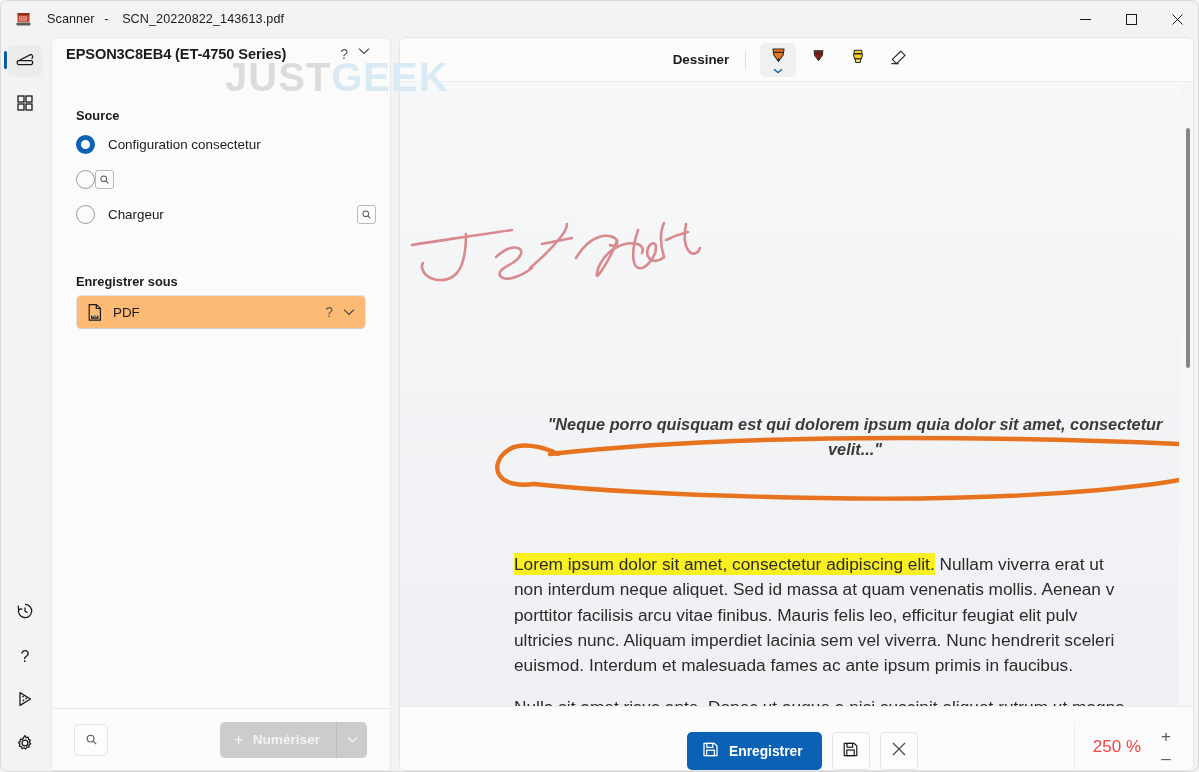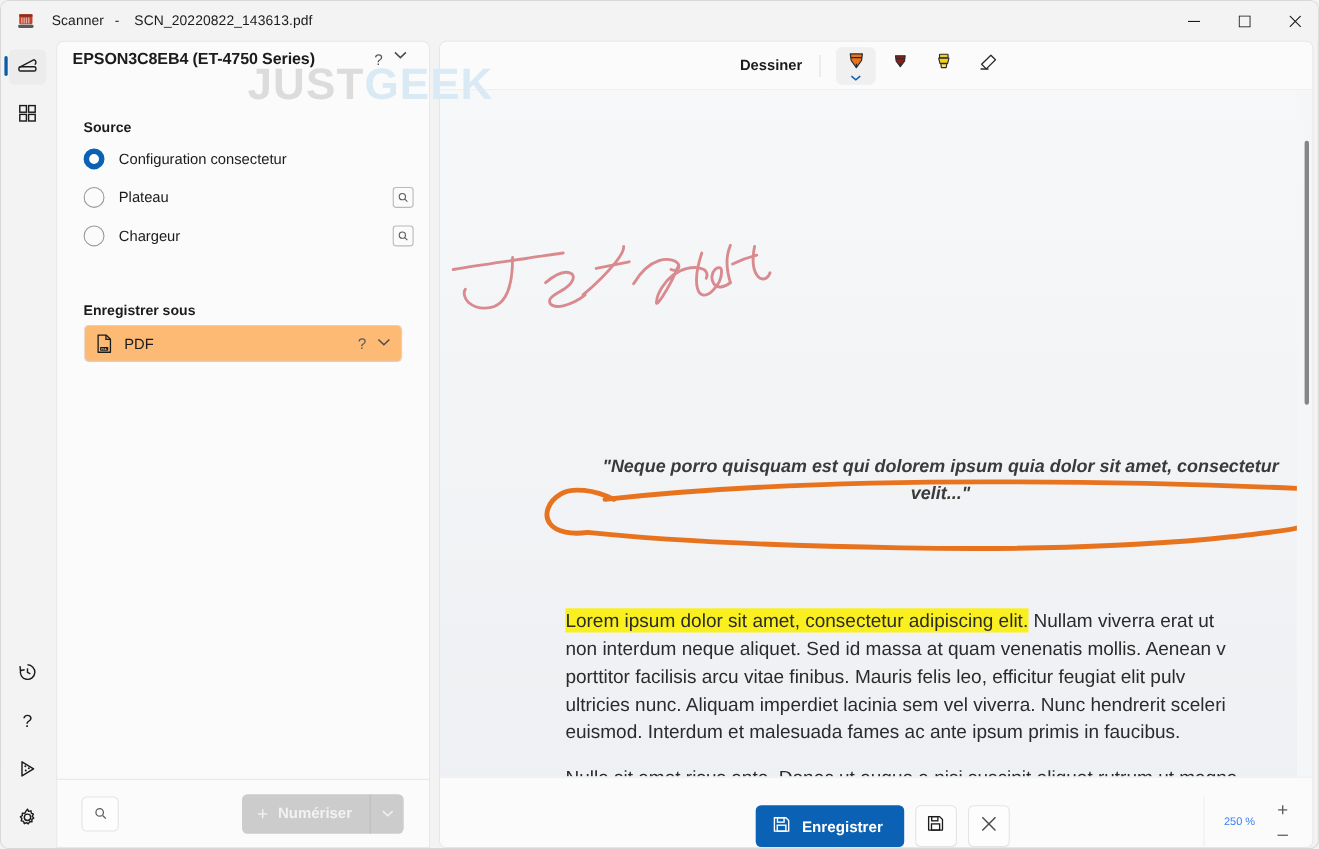--- a/index.html
+++ b/index.html
@@ -296,21 +296,21 @@
     background: #fdfdfd;
     display: flex; align-items: center; justify-content: center;
     color: #1b1b1b;
   }
   .zoom-group {
     margin-left: auto; margin-right: 14px;
     display: flex; align-items: center; gap: 2px;
     border-left: 1px solid #ededed;
     padding-left: 18px; height: 46px;
   }
-  .zoom-val { font-size: 10px; color: #3b82f6; padding-right: 10px; }
+  .zoom-val { font-size: 17px; color: #ef4444; padding-right: 10px; }
   .zoom-steppers { display: flex; flex-direction: column; }
   .zoom-step {
     width: 26px; height: 22px;
     display: flex; align-items: center; justify-content: center;
     font-size: 17px; color: #5c5c5c; line-height: 1;
   }
 </style>
 </head>
 <body>
 
@@ -436,21 +436,20 @@
 
     <div class="section-label">Source</div>
 
     <div class="radio-row">
       <div class="radio checked"></div>
       <div class="radio-label">Configuration consectetur</div>
     </div>
 
     <div class="radio-row">
       <div class="radio"></div>
-      <div class="radio-label">Plateau</div>
       <div class="mini-btn">
         <svg width="11" height="11" viewBox="0 0 12 12">
             <circle cx="5.2" cy="5.2" r="3.1" fill="none" stroke="#5c5c5c" stroke-width="1.1"></circle>
             <path d="M7.6 7.6 L10.2 10.2" stroke="#5c5c5c" stroke-width="1.1"></path>
           </svg>
       </div>
     </div>
 
     <div class="radio-row">
       <div class="radio"></div>

